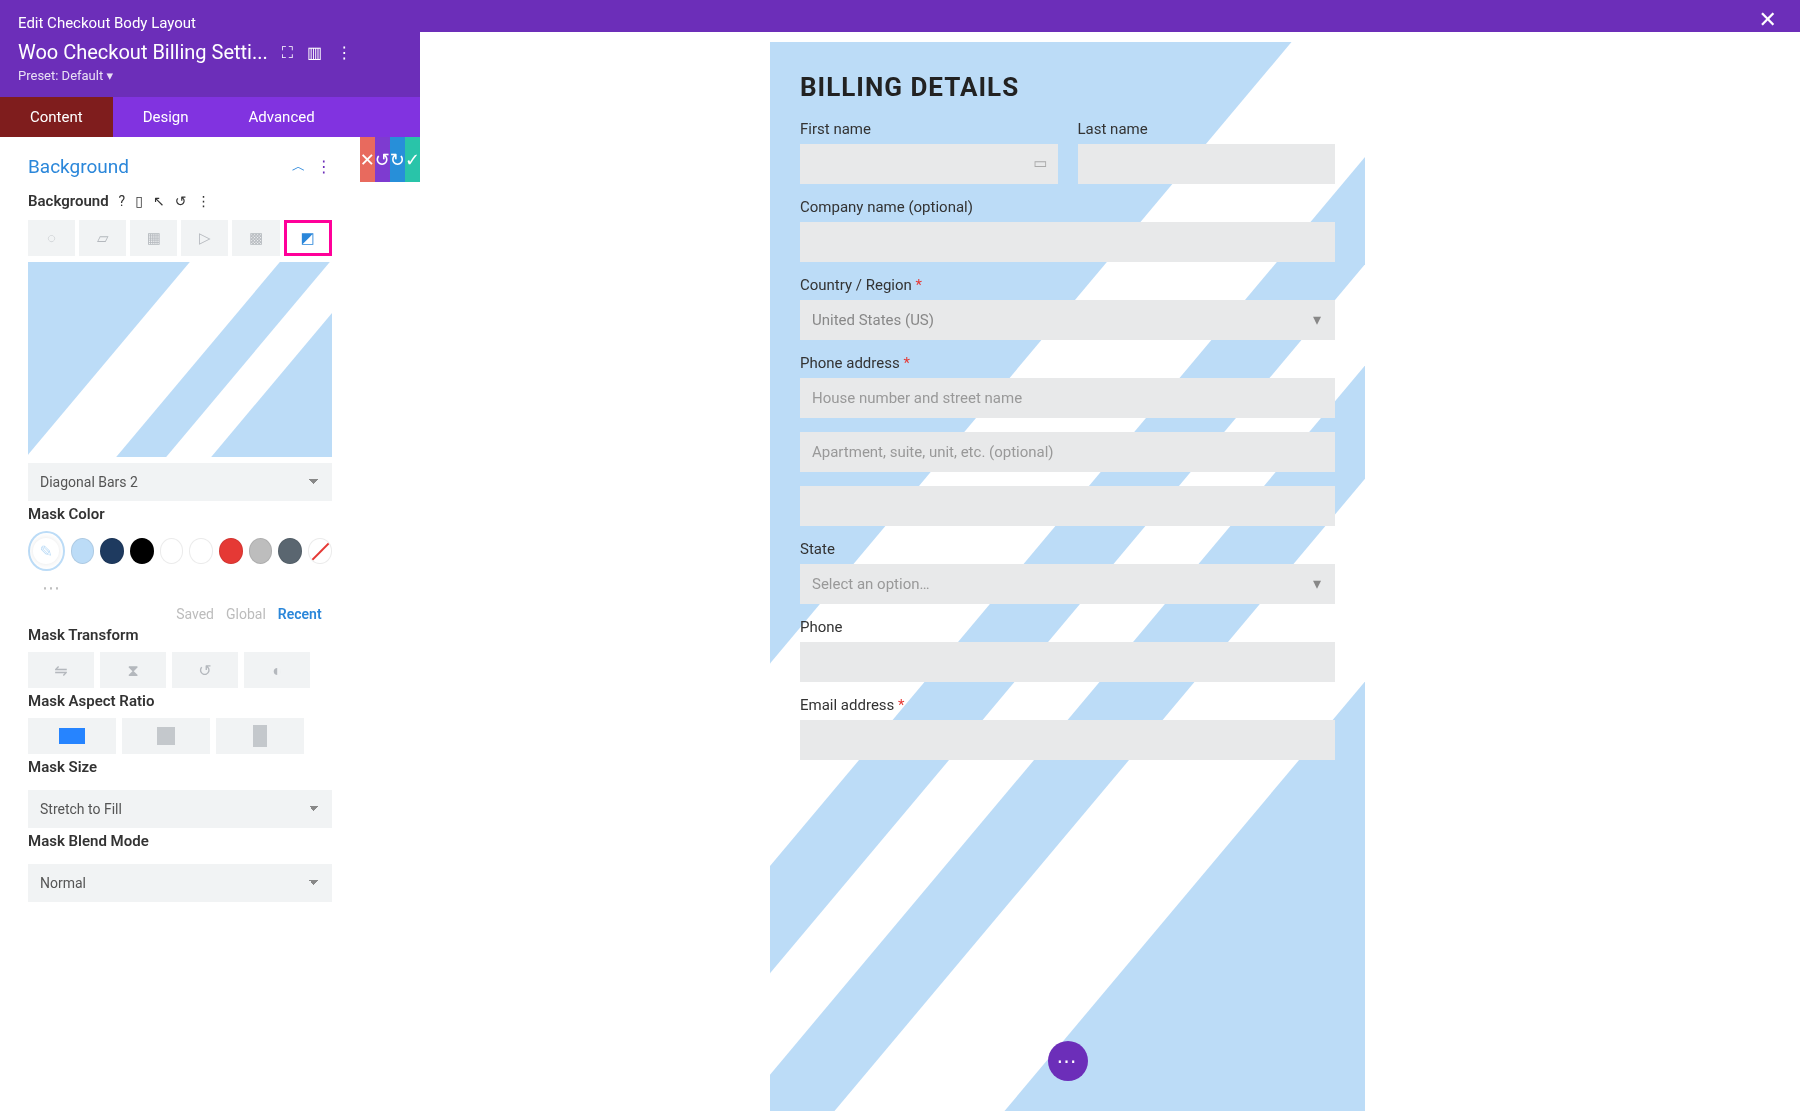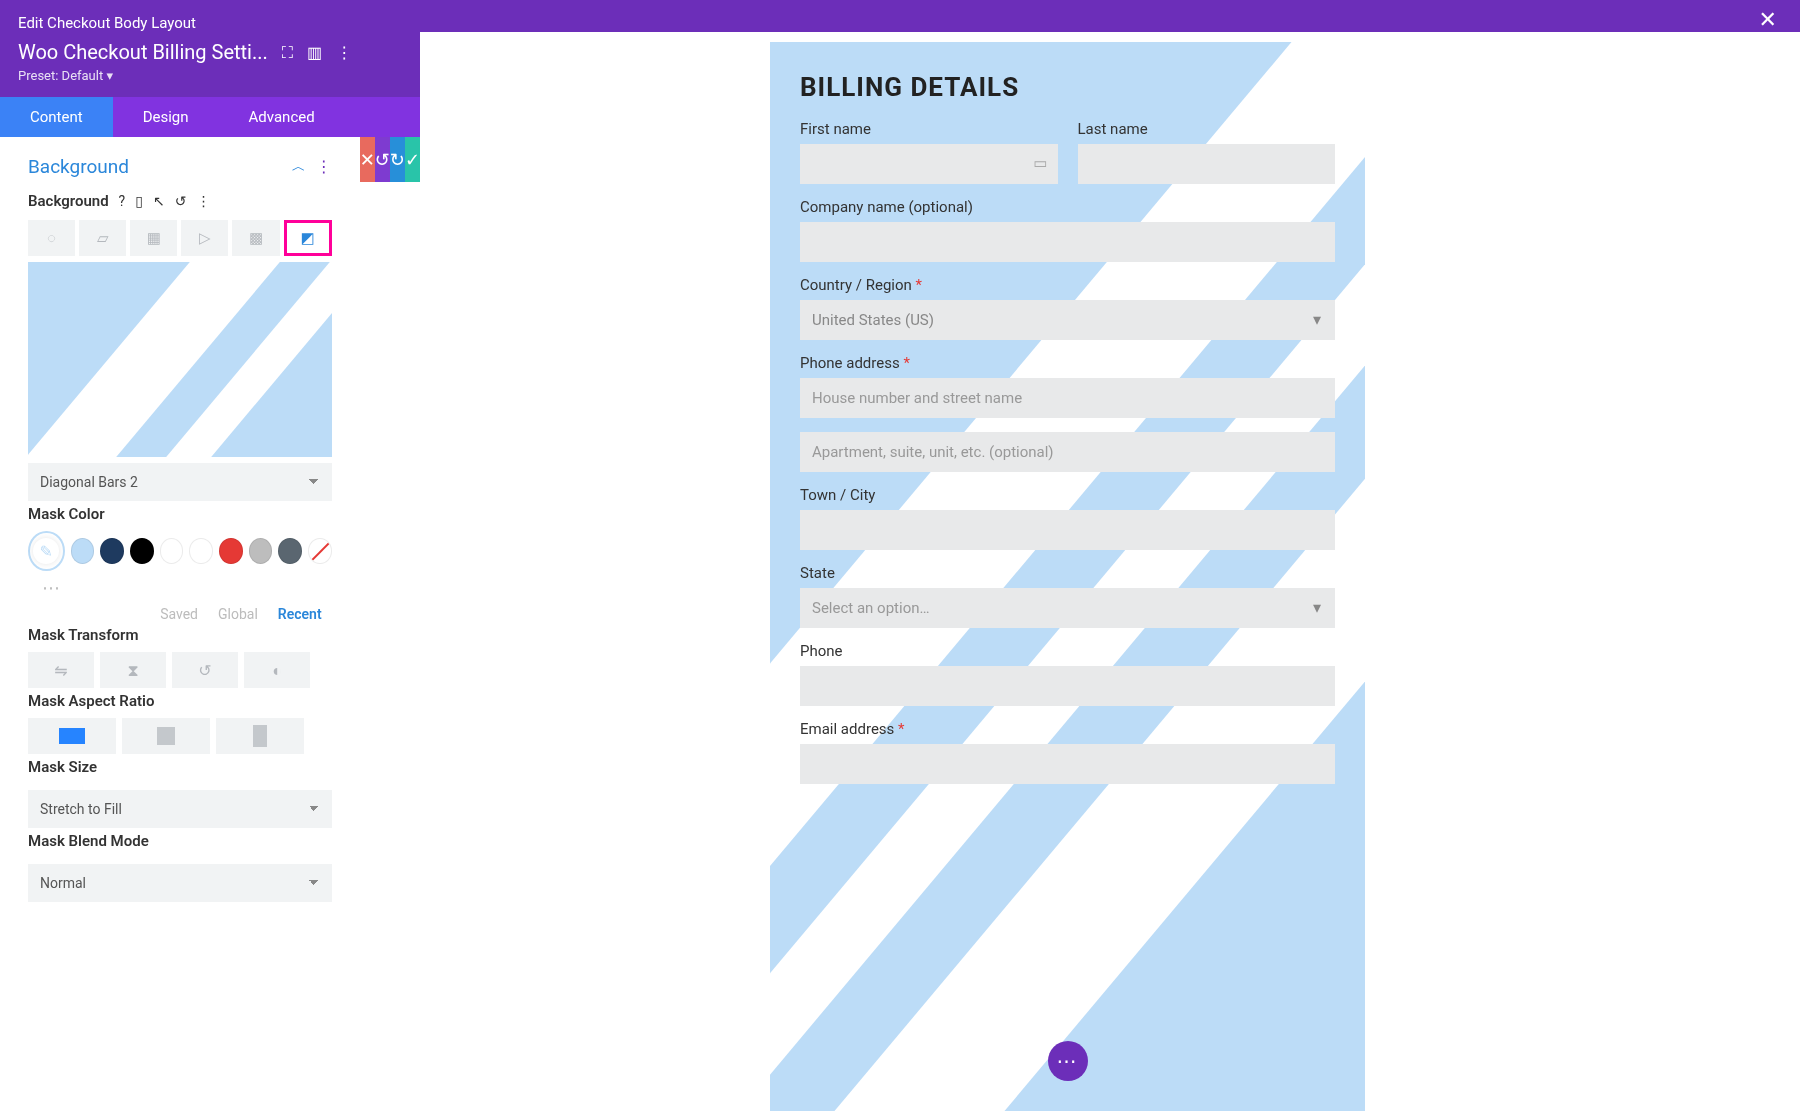--- a/index.html
+++ b/index.html
@@ -7,21 +7,21 @@
 .topbar{background:#6c2eb9;height:32px;display:flex;align-items:flex-end;padding:0 18px;color:#fff;font-size:15px;justify-content:space-between}
 .topbar .close{font-size:22px;cursor:pointer;padding:0 5px}
 .header{background:#6c2eb9;height:65px;padding:8px 18px;color:#fff}
 .header-row{display:flex;align-items:center;gap:14px}
 .header-title{font-size:20px;font-weight:400;flex:0 0 auto;max-width:275px;overflow:hidden;white-space:nowrap}
 .header-icons{display:flex;gap:14px;font-size:16px}
 .header-icons span{cursor:pointer}
 .preset{font-size:13px;opacity:.85;margin-top:4px;cursor:pointer}
 .tabs{background:#8133e0;height:40px;display:flex}
 .tab{color:#fff;font-size:15px;padding:0 30px;display:flex;align-items:center;cursor:pointer}
-.tab.active{background:#3b82f6}
+.tab.active{background:#7f1d1d}
 .panel{width:420px;background:#fff;position:absolute;top:137px;bottom:0;left:0;display:flex;flex-direction:row}
 .panel-scroll{flex:1;overflow-y:auto;padding:18px 28px 0 28px}
 .panel-scroll::-webkit-scrollbar{width:6px}
 .panel-scroll::-webkit-scrollbar-thumb{background:#4a5568;border-radius:3px}
 .section-head{display:flex;justify-content:space-between;align-items:center;margin-bottom:14px}
 .section-title{color:#2b87da;font-size:19px;font-weight:400}
 .section-toggle{display:flex;gap:10px;color:#2b87da;align-items:center}
 .caret-up{font-size:14px}
 .dots{font-size:16px;color:#6c2eb9}
 .label-row{display:flex;align-items:center;gap:10px;margin:10px 0;font-size:15px;font-weight:600;color:#333}
@@ -35,21 +35,21 @@
 .preview::after{width:45px;height:100%;left:220px;top:0}
 .select{width:100%;height:38px;background:#f1f3f4;border:none;padding:0 12px;font-size:14px;color:#555;appearance:none;background-image:linear-gradient(45deg,transparent 50%,#888 50%),linear-gradient(135deg,#888 50%,transparent 50%);background-position:calc(100% - 18px) 16px,calc(100% - 13px) 16px;background-size:5px 5px;background-repeat:no-repeat;cursor:pointer;margin-top:6px}
 .field-label{font-size:15px;font-weight:600;color:#333;margin-top:4px;margin-bottom:8px}
 .swatches{display:flex;gap:6px;align-items:center}
 .swatch-ring{width:40px;height:40px;border-radius:50%;border:2px solid #bcdcf7;display:flex;align-items:center;justify-content:center;cursor:pointer}
 .swatch-inner{width:26px;height:26px;border-radius:50%;box-shadow:0 0 6px rgba(0,0,0,.1);display:flex;align-items:center;justify-content:center}
 .swatch{width:26px;height:26px;border-radius:50%;cursor:pointer;border:1px solid rgba(0,0,0,.08)}
 .swatch.none{background:#fff;position:relative;overflow:hidden}
 .swatch.none::after{content:"";position:absolute;width:140%;height:2px;background:#e53935;top:50%;left:-20%;transform:rotate(-45deg)}
 .more-dots{font-size:18px;color:#bbb;margin-top:6px;margin-left:14px}
-.palette-tabs{display:flex;gap:20px;font-size:14px;margin-top:8px;justify-content:flex-end;padding-right:10px}
+.palette-tabs{display:flex;gap:12px;font-size:14px;margin-top:8px;justify-content:flex-end;padding-right:10px}
 .palette-tabs span{color:#bcbcbc;cursor:pointer}
 .palette-tabs .pt-active{color:#2b87da;font-weight:600}
 .transform-row{display:flex;gap:6px;margin-top:6px}
 .tbtn{width:66px;height:36px;background:#f1f3f4;display:flex;align-items:center;justify-content:center;color:#b4b8bd;cursor:pointer;font-size:16px}
 .aspect-row{display:flex;gap:6px;margin-top:6px}
 .abtn{width:88px;height:36px;background:#f1f3f4;display:flex;align-items:center;justify-content:center;cursor:pointer}
 .abtn .shape{background:#c4c8cc}
 .abtn.active .shape{background:#2684ff}
 .footer{height:45px;display:flex}
 .footer div{flex:1;display:flex;align-items:center;justify-content:center;color:#fff;font-size:18px;cursor:pointer}
@@ -224,21 +224,20 @@
         <div class="select-wrap"><input class="finput" readonly="" style="color: rgb(136, 136, 136);" value="United States (US)"></div>
       </div>
       <div class="fgroup">
         <label class="flabel"><span>Phone address</span> <span class="req">*</span></label>
         <input class="finput" placeholder="House number and street name" style="">
       </div>
       <div class="fgroup">
         <input class="finput" placeholder="Apartment, suite, unit, etc. (optional)" style="">
       </div>
       <div class="fgroup">
-        <label class="flabel">Town / City</label>
         <input class="finput" style="">
       </div>
       <div class="fgroup">
         <label class="flabel">State</label>
         <div class="select-wrap"><input class="finput" readonly="" placeholder="Select an option…" style=""></div>
       </div>
       <div class="fgroup">
         <label class="flabel">Phone</label>
         <input class="finput" style="">
       </div>

